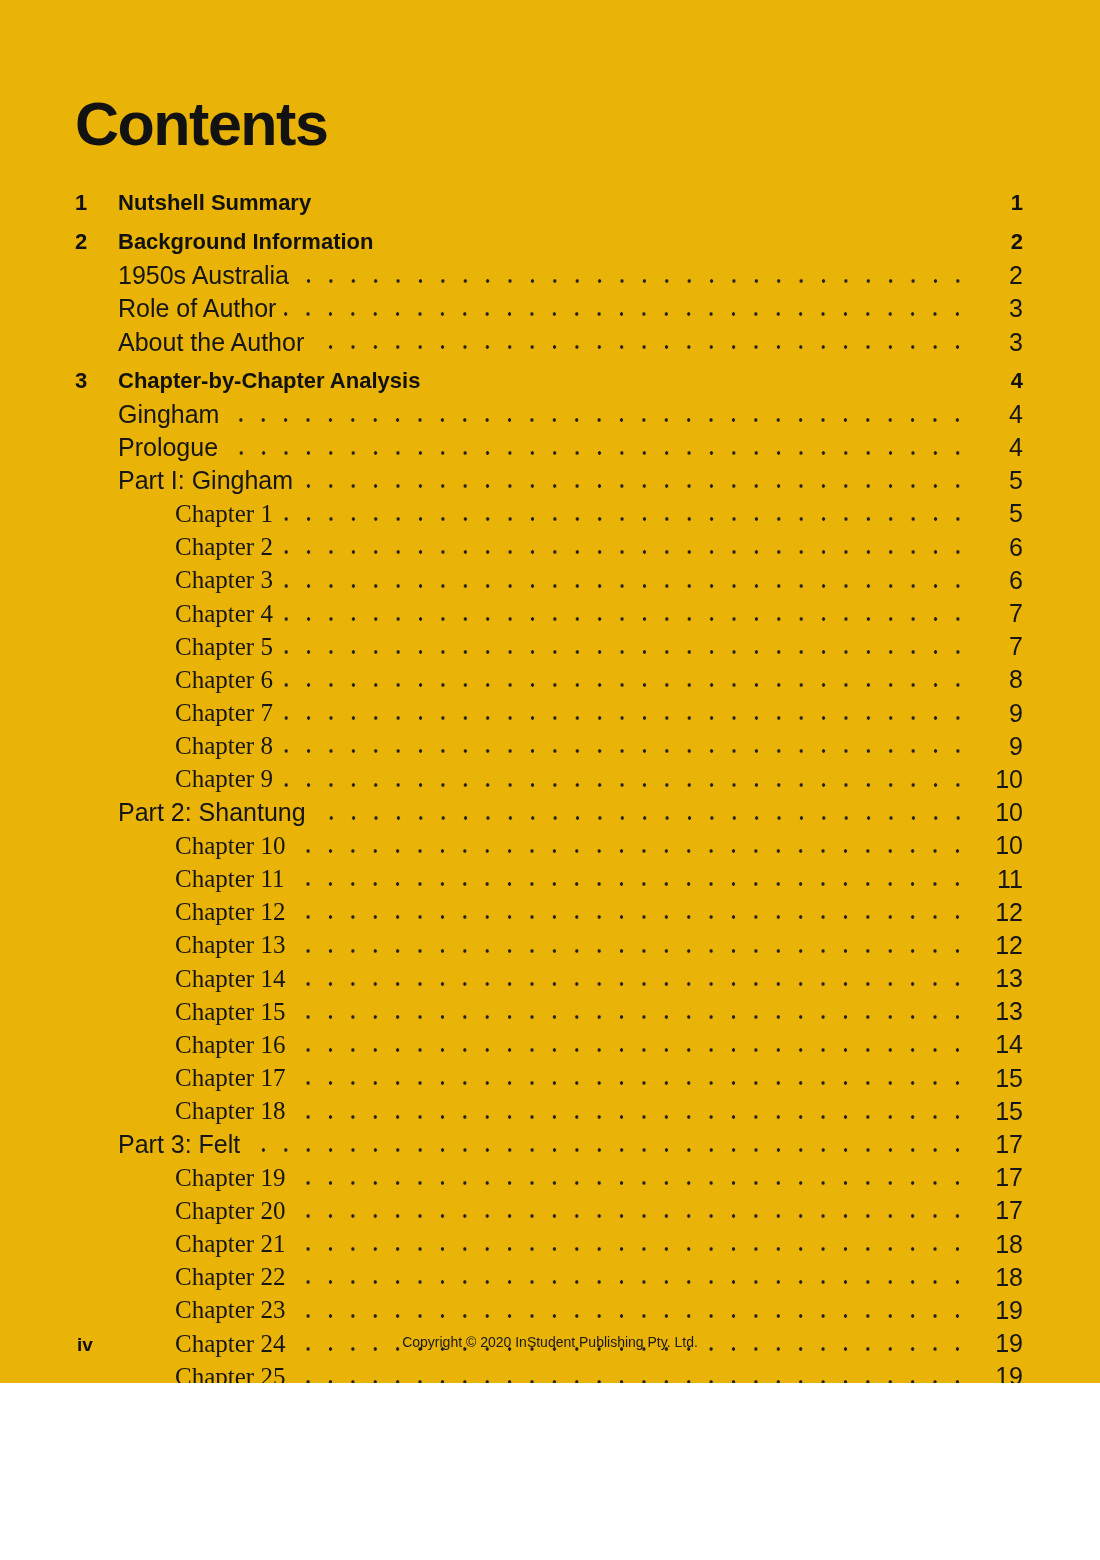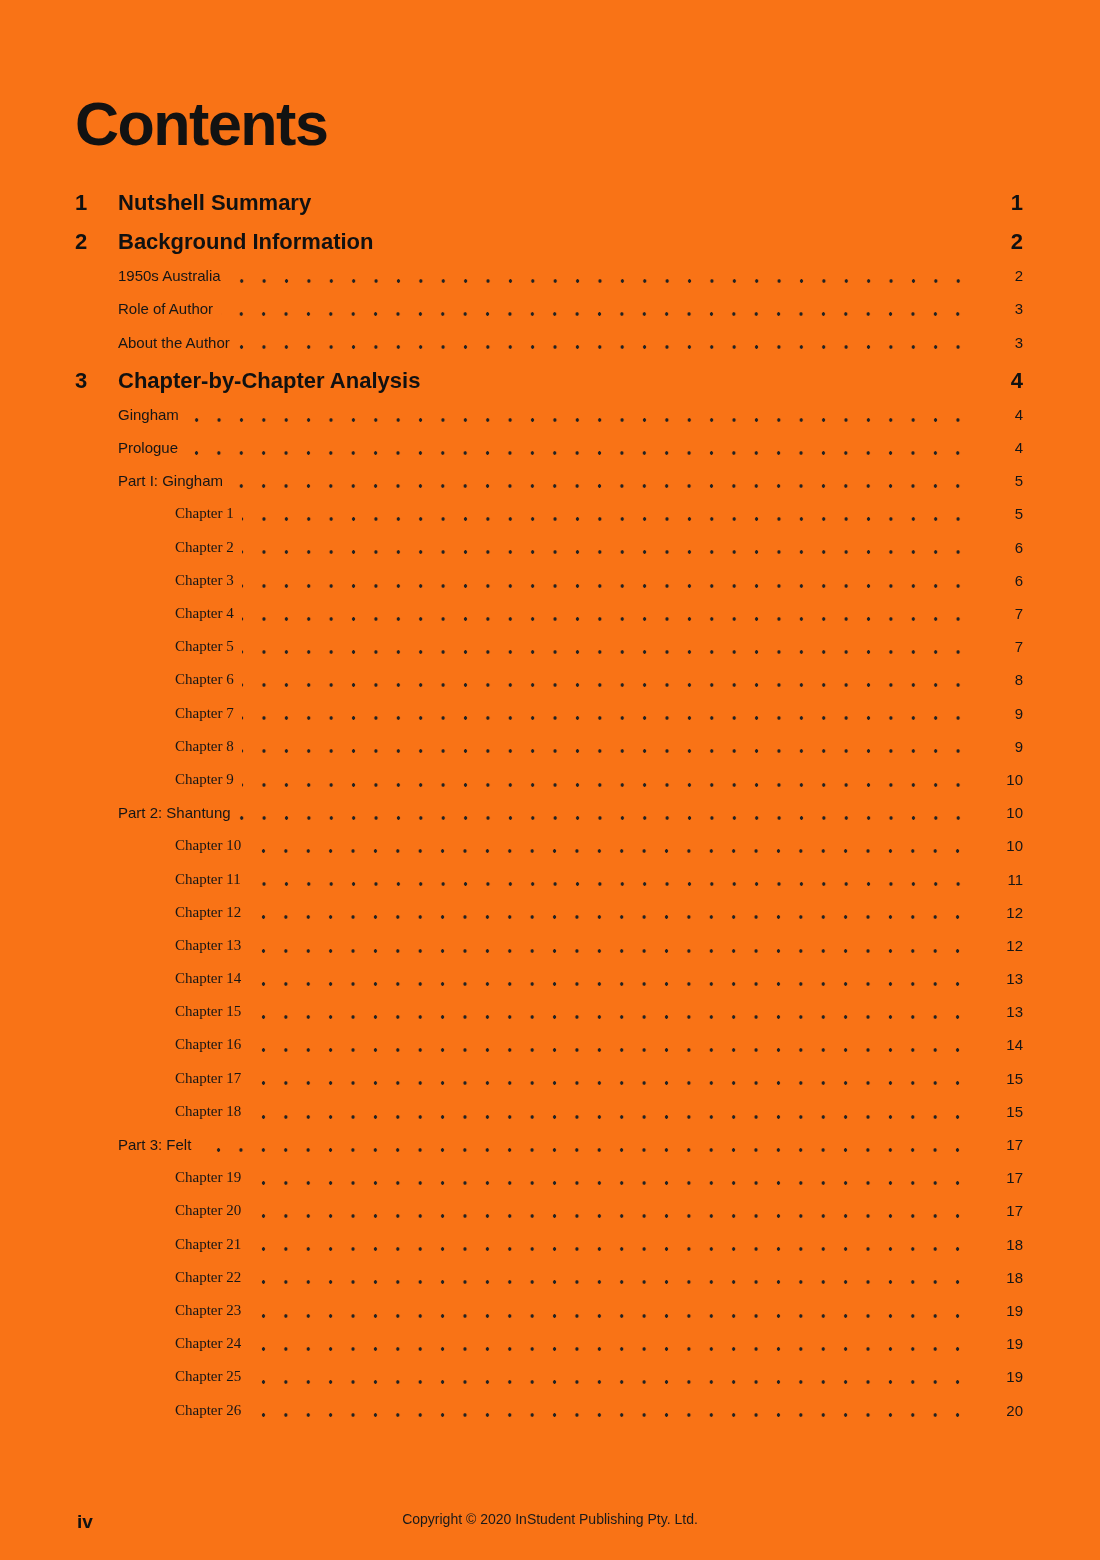--- a/index.html
+++ b/index.html
@@ -4,42 +4,42 @@
 <style>
   html, body { margin: 0; padding: 0; }
   body {
     width: 1100px; height: 1560px;
     background: #ffffff;
     font-family: "Liberation Sans", sans-serif;
     color: #161616;
   }
   .page {
     position: relative;
-    width: 1100px; height: 1560px;
-    background: #f97316;
+    width: 1100px; height: 1383px;
+    background: #eab308;
     overflow: hidden;
   }
   .content {
     position: absolute;
     left: 75px; right: 77px; top: 92px;
   }
   h1.doc-title {
     margin: 0 0 30px 0;
     font-size: 61px;
     font-weight: bold;
     letter-spacing: -1.5px;
     line-height: 1.06;
     color: #121212;
   }
   .toc { width: 100%; }
   .row {
     display: flex;
     align-items: center;
     height: 33.2px;
-    font-size: 15px;
+    font-size: 25px;
     white-space: nowrap;
   }
   .row.section {
     font-weight: bold;
     font-size: 22px;
     margin-top: 6px;
     color: #111111;
   }
   .num {
     flex: 0 0 auto;

